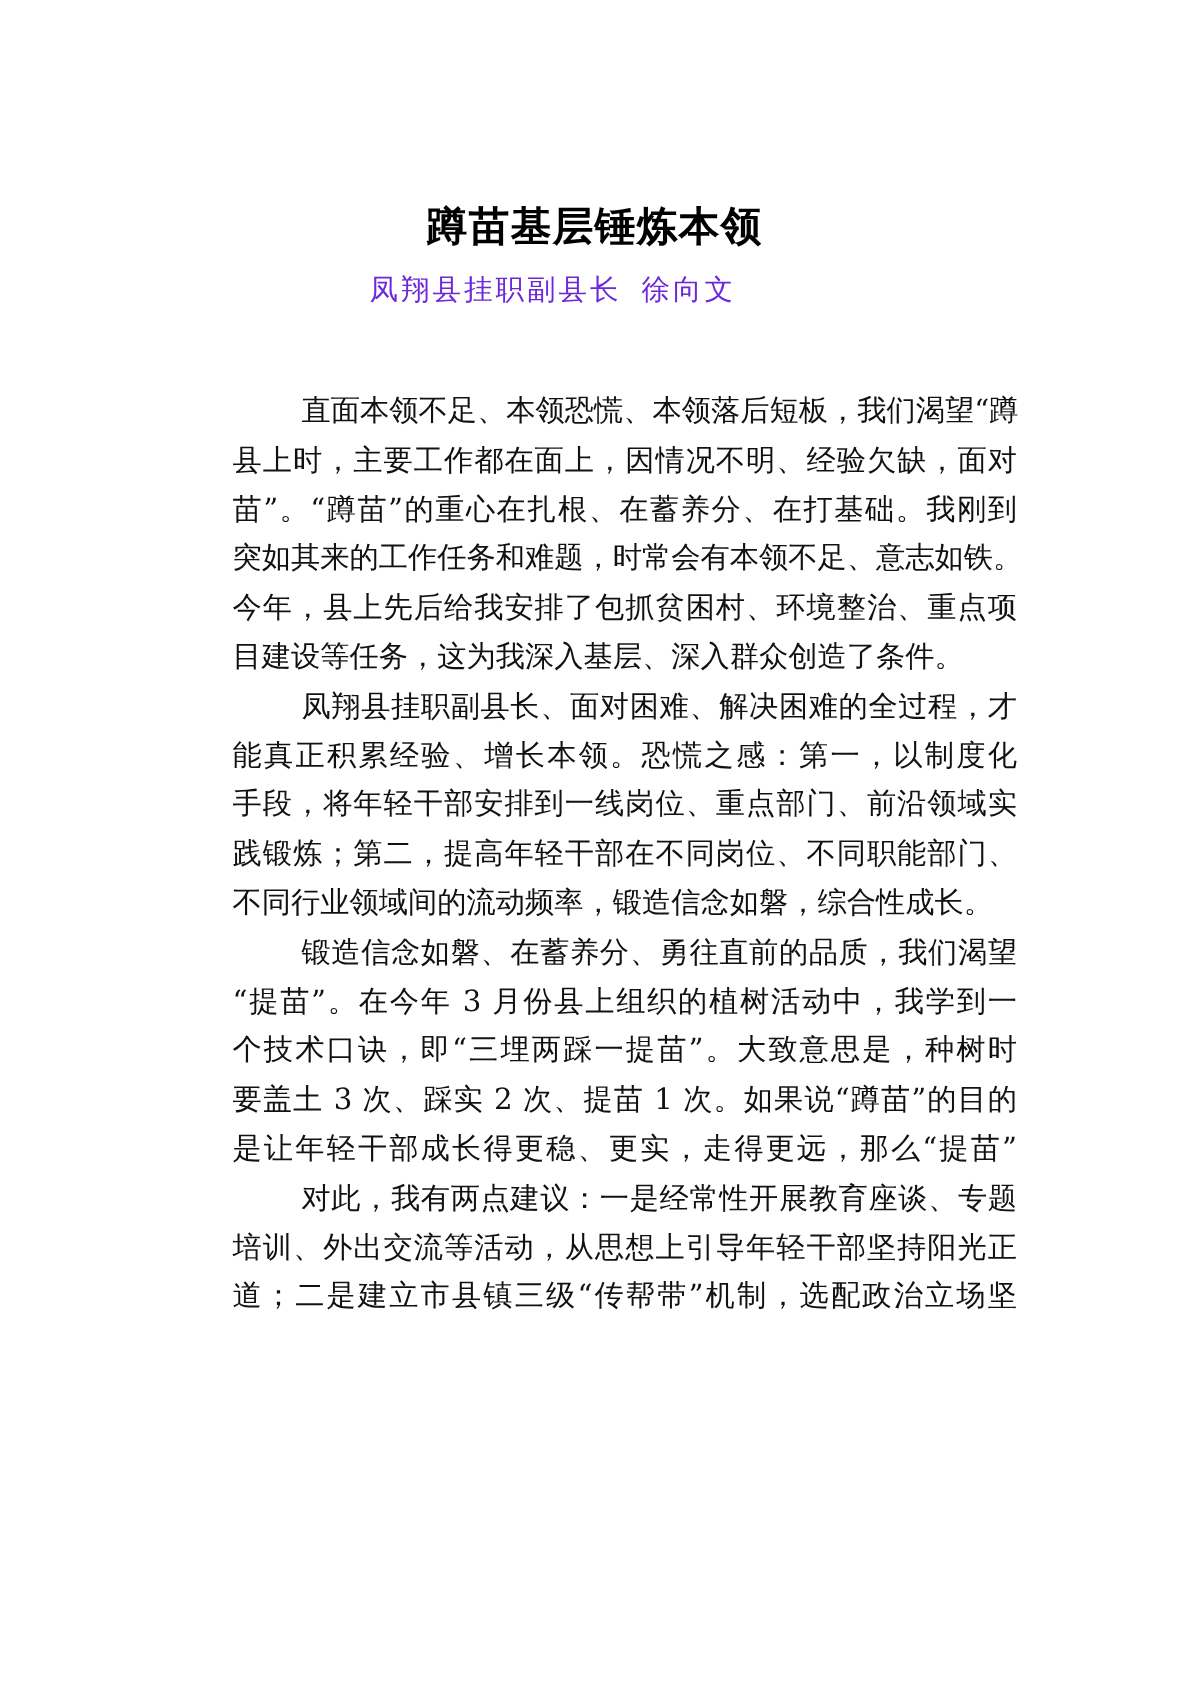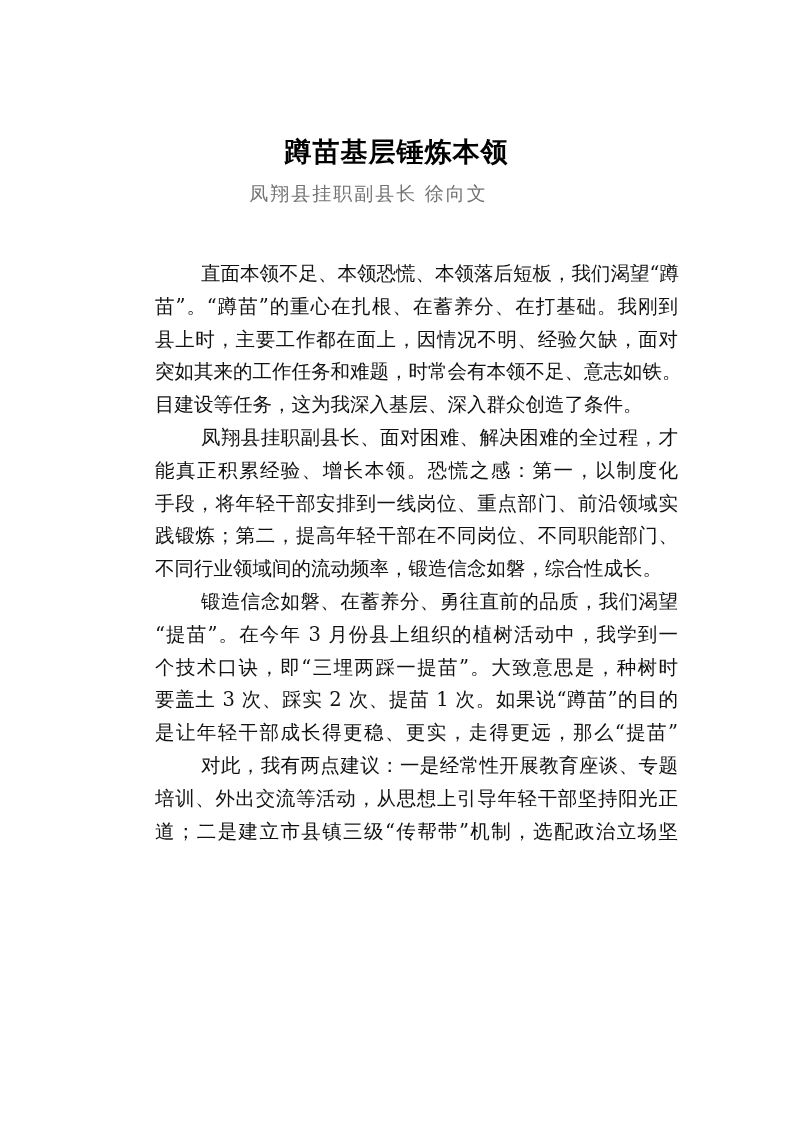--- a/index.html
+++ b/index.html
@@ -5,45 +5,46 @@
     html, body { margin: 0; padding: 0; background: #ffffff; }
     body { width: 793px; height: 1122px; position: relative; overflow: hidden; }
     .page { position: absolute; left: 0; top: 0; width: 793px; height: 1122px; background: #fff; }
     .title {
       position: absolute; left: 0; width: 793px; top: 134px;
       text-align: center; font-family: "DejaVu Serif", serif; font-weight: bold;
       font-size: 27px; color: #000; letter-spacing: 1px; line-height: 36px;
     }
     .byline {
       position: absolute; left: 0; width: 737px; top: 180px;
-      text-align: center; font-family: Liberation Sans, sans-serif;
-      font-size: 19px; color: #737373; line-height: 28px; letter-spacing: 2px;
+      text-align: center; font-family: Liberation Mono, monospace;
+      font-size: 19px; color: #6d28d9; line-height: 28px; letter-spacing: 2px;
     }
     .body {
       position: absolute; left: 116px; top: 258px; width: 562px;
       font-family: "DejaVu Serif", serif; font-size: 19.5px; color: #111;
       line-height: 32.8px;
     }
     .line { display: block; white-space: nowrap; text-align: justify; text-align-last: justify; height: 32.8px; margin-left: 39px; }
     .line.indent { padding-left: 46px; }
     .line.last { text-align-last: left; }
   </style>
 </head>
 <body>
 
 <div class="page">
   <div class="title">蹲苗基层锤炼本领</div>
   <div class="byline">凤翔县挂职副县长  徐向文</div>
 
   <div class="body">
     <div>
       <span class="line indent">直面本领不足、本领恐慌、本领落后短板，我们渴望“蹲</span>
+      <span class="line">县上时，主要工作都在面上，因情况不明、经验欠缺，面对</span>
       <span class="line">苗”。“蹲苗”的重心在扎根、在蓄养分、在打基础。我刚到</span>
-      <span class="line">县上时，主要工作都在面上，因情况不明、经验欠缺，面对</span>
       <span class="line">突如其来的工作任务和难题，时常会有本领不足、意志如铁。</span>
+      <span class="line">今年，县上先后给我安排了包抓贫困村、环境整治、重点项</span>
       <span class="line last">目建设等任务，这为我深入基层、深入群众创造了条件。</span>
     </div>
     <div>
       <span class="line indent">凤翔县挂职副县长、面对困难、解决困难的全过程，才</span>
       <span class="line">能真正积累经验、增长本领。恐慌之感：第一，以制度化</span>
       <span class="line">手段，将年轻干部安排到一线岗位、重点部门、前沿领域实</span>
       <span class="line">践锻炼；第二，提高年轻干部在不同岗位、不同职能部门、</span>
       <span class="line last">不同行业领域间的流动频率，锻造信念如磐，综合性成长。</span>
     </div>
     <div>

